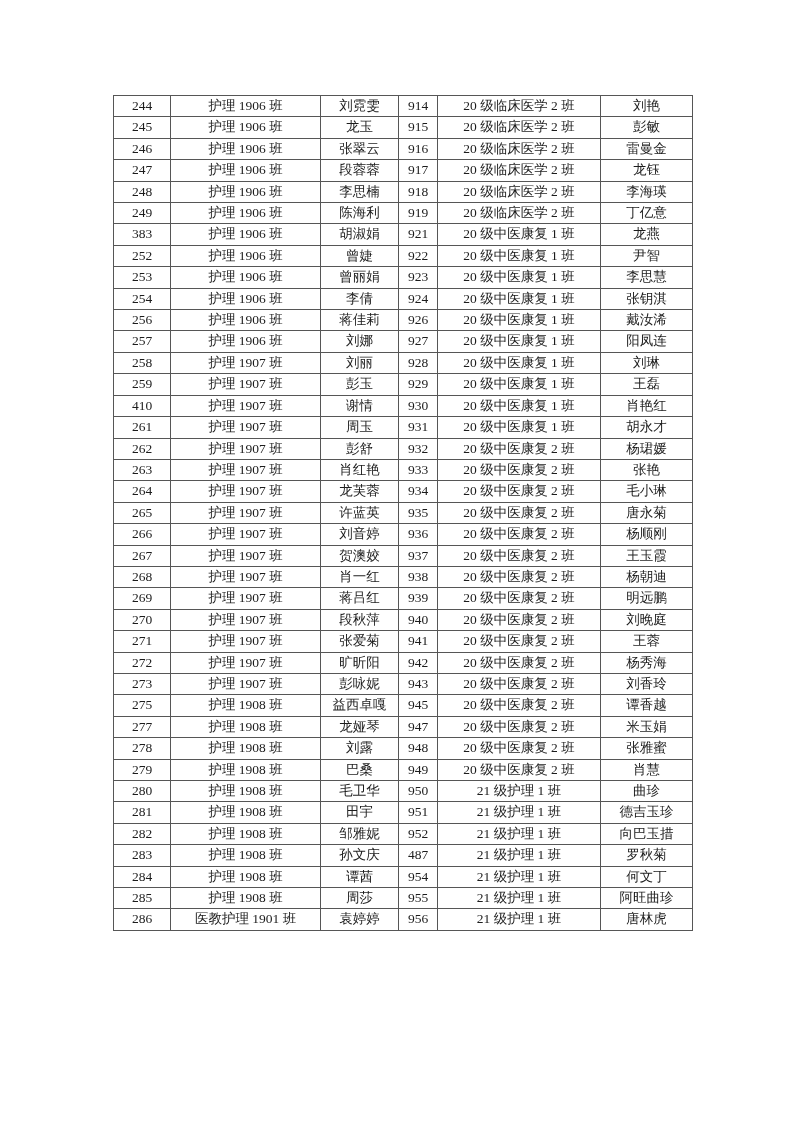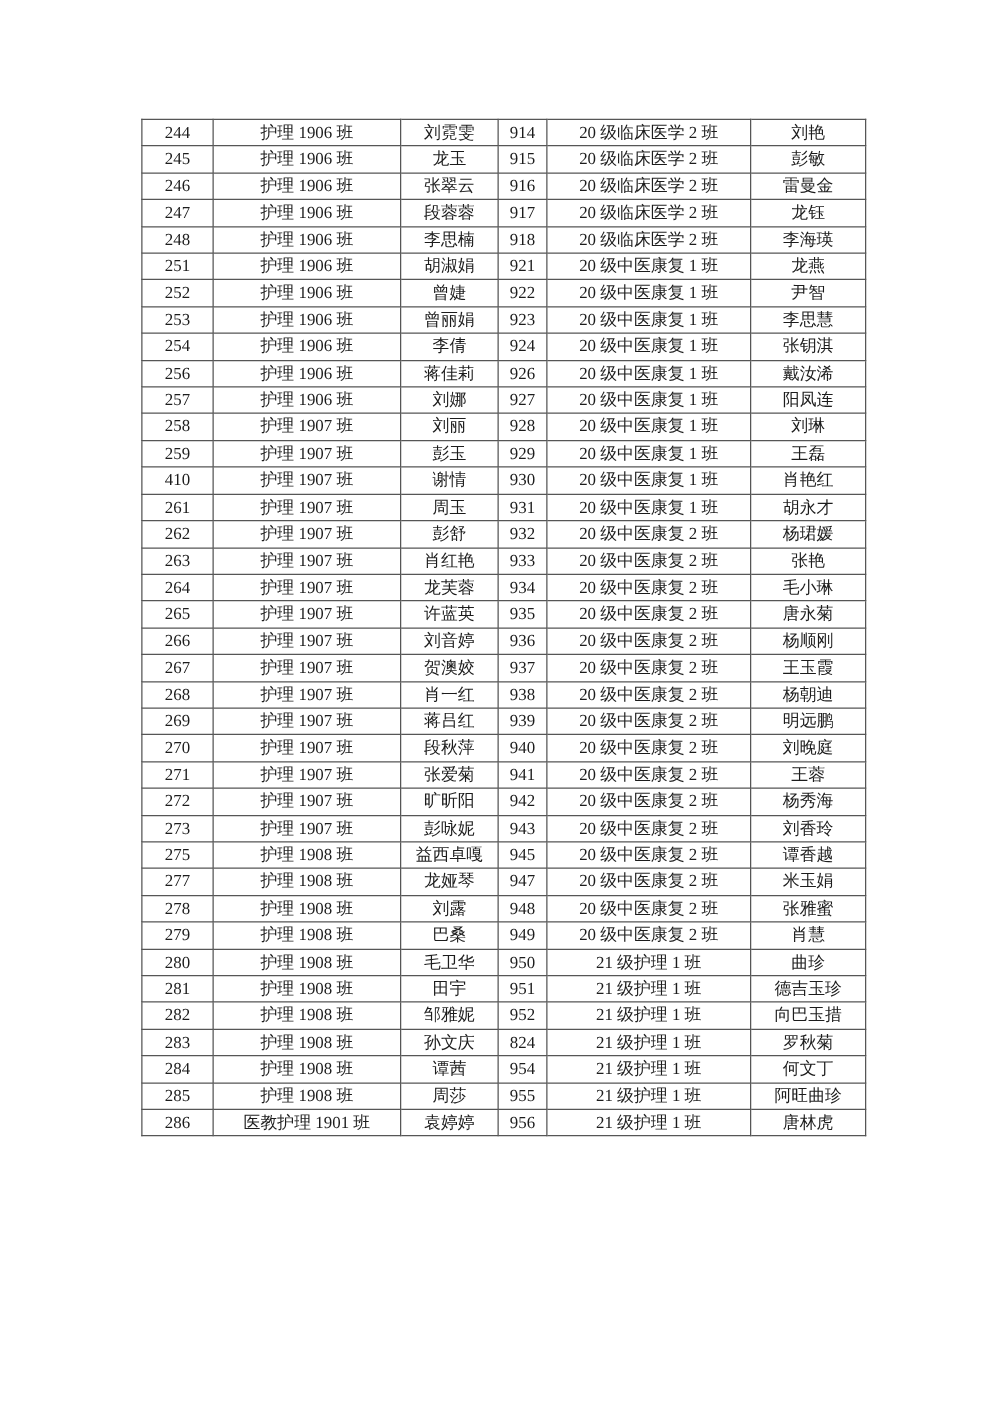--- a/index.html
+++ b/index.html
@@ -89,24 +89,32 @@
 
   <tr>
     <td>248</td>
     <td>护理 1906 班</td>
     <td>李思楠</td>
     <td>918</td>
     <td>20 级临床医学 2 班</td>
     <td>李海瑛</td>
   </tr>
 
-
-
-  <tr>
-    <td>251</td>
+  <tr>
+    <td>249</td>
+    <td>护理 1906 班</td>
+    <td>陈海利</td>
+    <td>919</td>
+    <td>20 级临床医学 2 班</td>
+    <td>丁亿意</td>
+  </tr>
+
+
+  <tr>
+    <td>383</td>
     <td>护理 1906 班</td>
     <td>胡淑娟</td>
     <td>921</td>
     <td>20 级中医康复 1 班</td>
     <td>龙燕</td>
   </tr>
 
   <tr>
     <td>252</td>
     <td>护理 1906 班</td>
@@ -359,21 +367,21 @@
     <td>邹雅妮</td>
     <td>952</td>
     <td>21 级护理 1 班</td>
     <td>向巴玉措</td>
   </tr>
 
   <tr>
     <td>283</td>
     <td>护理 1908 班</td>
     <td>孙文庆</td>
-    <td>824</td>
+    <td>487</td>
     <td>21 级护理 1 班</td>
     <td>罗秋菊</td>
   </tr>
 
   <tr>
     <td>284</td>
     <td>护理 1908 班</td>
     <td>谭茜</td>
     <td>954</td>
     <td>21 级护理 1 班</td>

